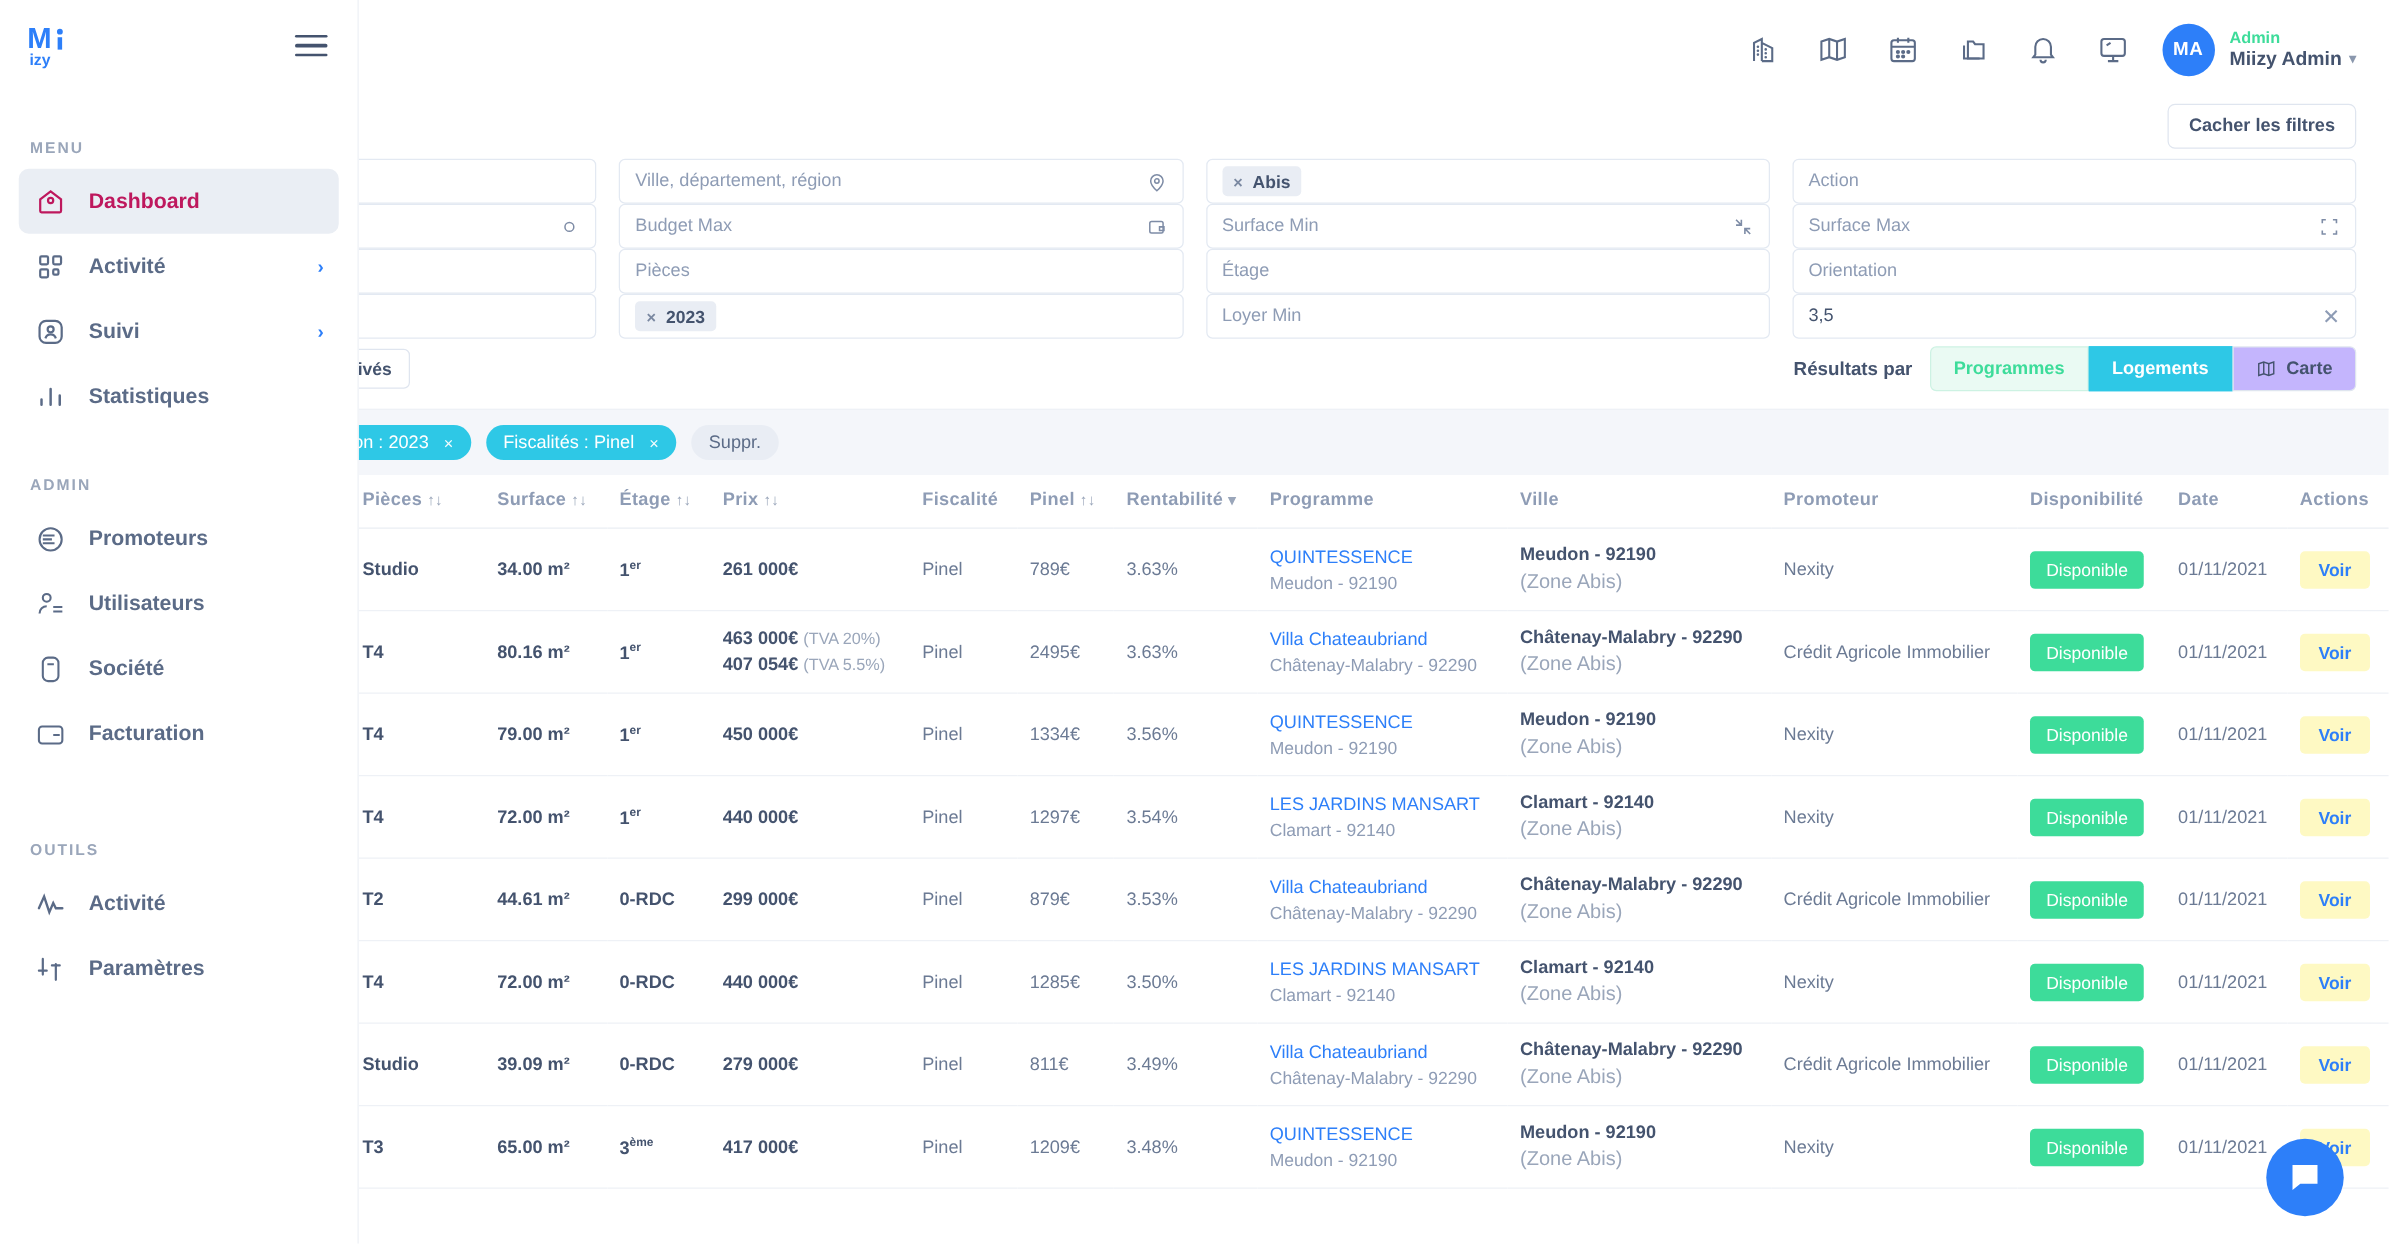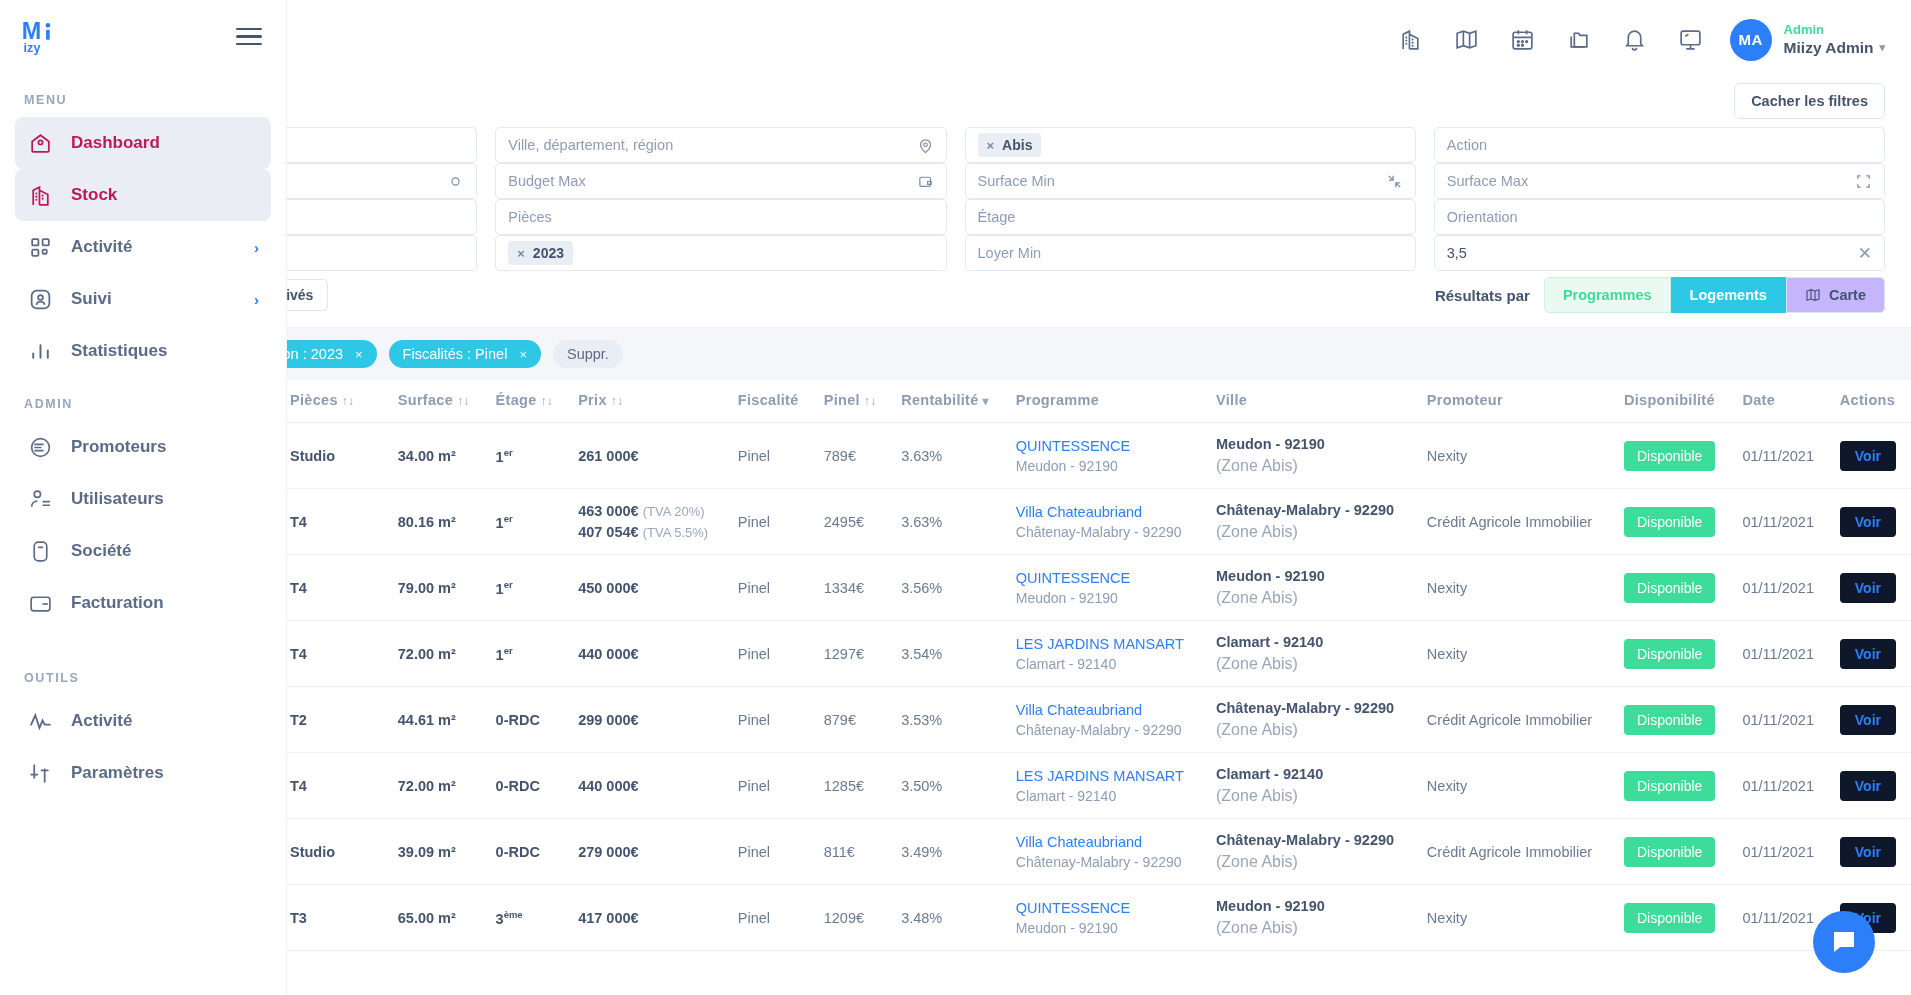--- a/index.html
+++ b/index.html
@@ -36,21 +36,21 @@
   
   .sidebar {
     position: absolute; left: 0; top: 0; width: 287px; height: 995px;
     background: #ffffff; z-index: 40; border-right: 1px solid #eef1f6;
   }
   .sb-head { height: 73px; display: flex; align-items: center; justify-content: space-between; padding: 0 24px 0 20px; }
   .logo { width: 36px; height: 40px; position: relative; }
   .burger { width: 26px; cursor: pointer; }
   .burger span { display: block; height: 2.6px; background: #44536e; border-radius: 2px; margin: 5px 0; }
   .sb-section { font-size: 12.5px; letter-spacing: 1.6px; color: #9aa6ba; font-weight: 600;
-                padding: 0 0 0 24px; margin: 20px 0 10px; }
+                padding: 0 0 0 24px; margin: 38px 0 10px; }
   .sb-item {
     display: flex; align-items: center; gap: 18px;
     margin: 0 15px; padding: 13px 12px; border-radius: 8px;
     font-size: 17px; font-weight: 700; color: #5b6b87; cursor: pointer;
   }
   .sb-item.active { background: #eaeef4; color: #be185d; }
   .sb-item .ic { width: 26px; height: 26px; display:flex; align-items:center; justify-content:center; flex: 0 0 26px; }
   .sb-item .ic svg { width: 25px; height: 25px; display:block; }
   .sb-item .lbl { flex: 1; }
   .sb-item .chev { color: #2d7ff9; font-size: 15px; font-weight: 700; }
@@ -134,21 +134,21 @@
   .c-ville .zone { color: #9aa6ba; font-size: 16px; margin-top: 5px; }
   .price-line { display: block; }
   .price-line .amt { color: #44536e; font-weight: 700; }
   .price-line .tva { color: #9aa6ba; font-size: 13px; }
   .price-line + .price-line { margin-top: 5px; }
   .badge {
     display: inline-block; background: #3ddc9a; color: #fff; border-radius: 4px;
     padding: 7px 13px; font-size: 14px; font-weight: 500;
   }
   .voir {
-    display: inline-block; background: #0f172a; color: #2d7ff9; border-radius: 4px;
+    display: inline-block; background: #fef9c3; color: #2d7ff9; border-radius: 4px;
     padding: 7px 15px; font-size: 14px; font-weight: 700; cursor: pointer;
   }
   sup { font-size: 9.5px; }
 
   
   .chatfab {
     position: absolute; right: 36px; bottom: 22px; width: 62px; height: 62px;
     border-radius: 50%; background: #2d7ff9; display: flex; align-items: center;
     justify-content: center; cursor: pointer; z-index: 50;
   }
@@ -614,29 +614,20 @@
     <div class="sb-section">MENU</div>
     <div class="sb-item active">
       <span class="ic">
           <svg viewBox="0 0 24 24" fill="none" stroke="currentColor" stroke-width="1.7">
             <path d="M4 10l8-6 8 6v9a1 1 0 01-1 1H5a1 1 0 01-1-1v-9z"></path>
             <circle cx="12" cy="11" r="2"></circle>
           </svg>
         </span>
       <span class="lbl">Dashboard</span>
     </div>
-    <div class="sb-item active">
-      <span class="ic">
-          <svg viewBox="0 0 24 24" fill="none" stroke="currentColor" stroke-width="1.7">
-            <path d="M5 21V7l6-3v17M11 21h8V11l-8-4"></path>
-            <path d="M8 10v.1M8 13v.1M8 16v.1M14 12v.1M14 15v.1" stroke-linecap="round" stroke-width="2"></path>
-          </svg>
-        </span>
-      <span class="lbl">Stock</span>
-    </div>
     <div class="sb-item">
       <span class="ic">
           <svg viewBox="0 0 24 24" fill="none" stroke="currentColor" stroke-width="1.7">
             <rect x="4" y="4" width="6" height="6" rx="1"></rect>
             <rect x="14" y="4" width="6" height="6" rx="1"></rect>
             <rect x="4" y="14" width="6" height="6" rx="1"></rect>
             <rect x="14" y="14" width="4" height="4" rx="1"></rect>
           </svg>
         </span>
       <span class="lbl">Activité</span>

